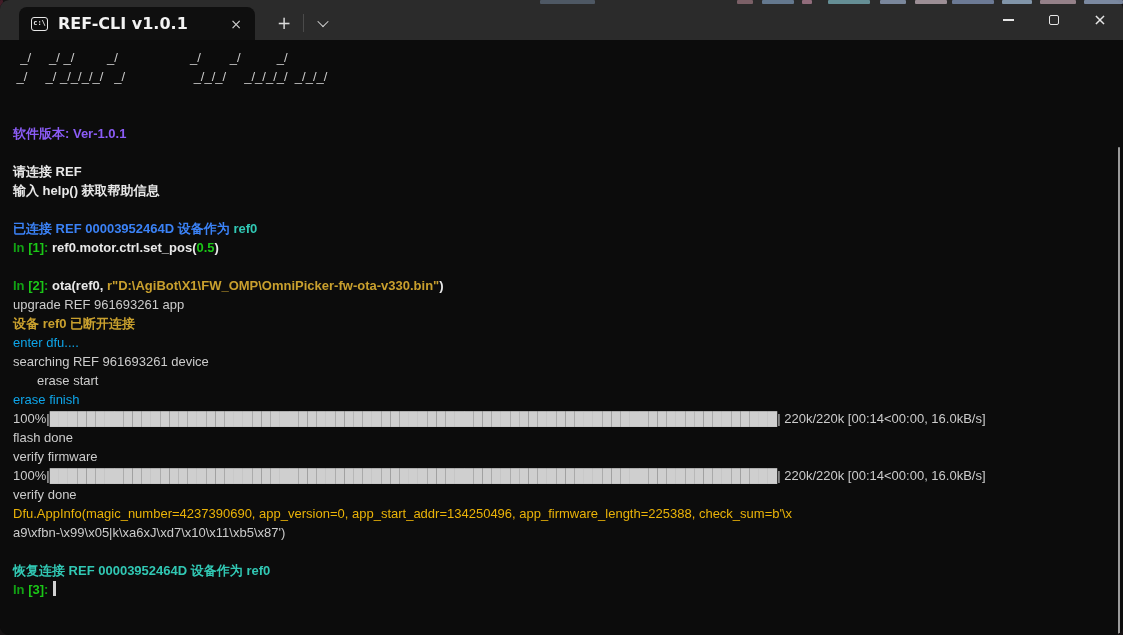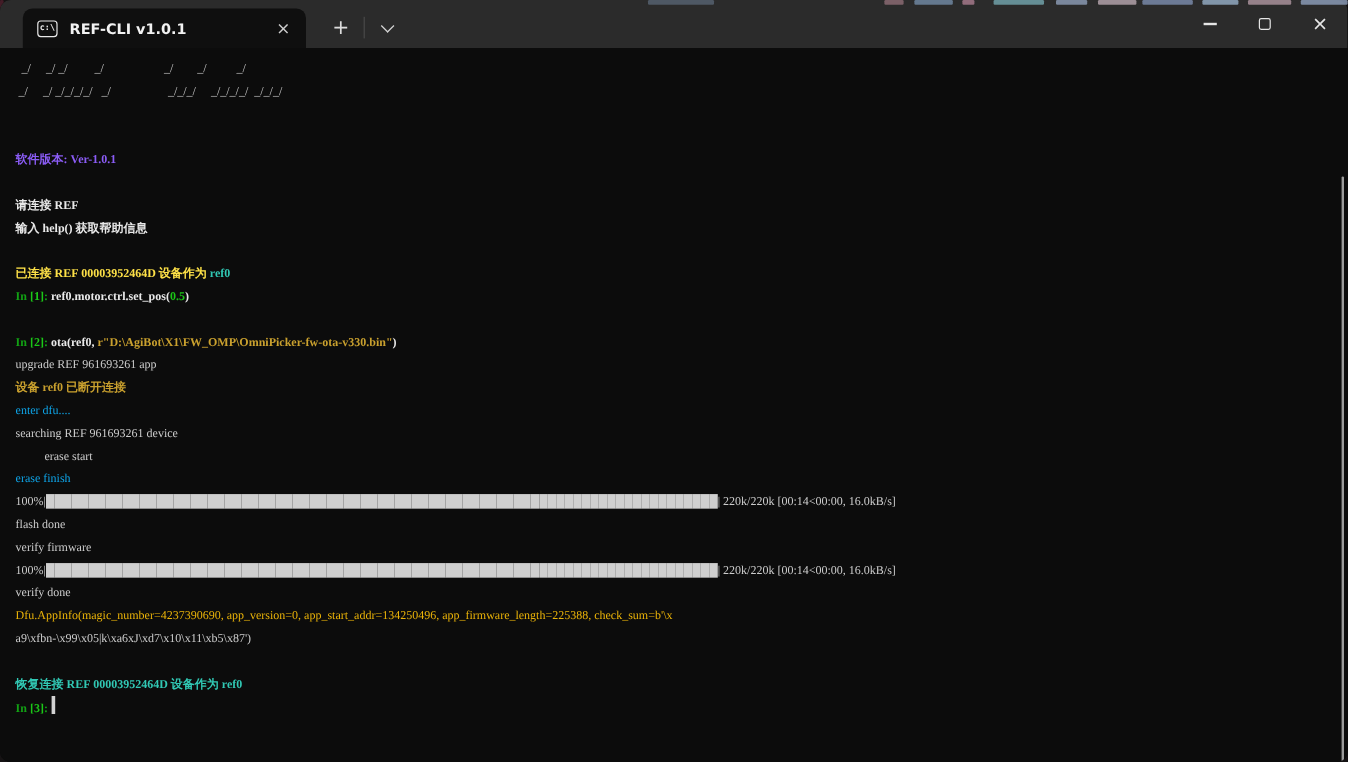--- a/index.html
+++ b/index.html
@@ -7,39 +7,39 @@
   .artifact{position:absolute;z-index:3;height:4px;top:0;opacity:.85;border-radius:1px;}
   .window{position:absolute;left:0;top:0;width:1123px;height:635px;background:#0c0c0c;
           border-radius:9px;overflow:hidden;z-index:1;font-family:"DejaVu Sans","Liberation Sans",sans-serif;}
   
   .titlebar{position:relative;height:40px;background:#2b2b2b;display:flex;align-items:flex-end;}
   .tab{margin-left:19px;width:236px;height:33px;background:#0f0f0f;border-radius:8px 8px 0 0;
        display:flex;align-items:center;padding:0 10px 0 12px;gap:10px;cursor:default;}
   .tab-icon{width:17px;height:14px;border:1.5px solid #e8e8e8;border-radius:3px;
             display:flex;align-items:center;justify-content:center;flex:0 0 auto;}
   .tab-icon span{font-family:"DejaVu Sans Mono",monospace;font-size:7px;font-weight:700;color:#e8e8e8;line-height:1;}
-  .tab-title{flex:1;font-size:12px;font-weight:700;color:#f2f2f2;white-space:nowrap;overflow:hidden;}
+  .tab-title{flex:1;font-size:16px;font-weight:700;color:#f2f2f2;white-space:nowrap;overflow:hidden;}
   .tab-close{width:18px;height:18px;display:flex;align-items:center;justify-content:center;
              color:#cdcdcd;font-size:14px;border-radius:4px;}
   .newtab{width:30px;height:28px;margin-left:14px;margin-bottom:3px;display:flex;align-items:center;
           justify-content:center;color:#dcdcdc;font-size:17px;font-weight:400;border-radius:4px;}
   .tabrow-divider{width:1px;height:18px;background:#4a4a4a;margin:0 4px 8px 4px;}
   .dropdown{width:30px;height:28px;margin-bottom:3px;display:flex;align-items:center;justify-content:center;border-radius:4px;}
   .chev{width:8px;height:8px;border-right:1.6px solid #d4d4d4;border-bottom:1.6px solid #d4d4d4;
         transform:rotate(45deg) translate(-1px,-1px);}
   .caption{position:absolute;right:0;top:0;height:40px;display:flex;align-items:stretch;}
   .cap-btn{width:46px;display:flex;align-items:center;justify-content:center;color:#e6e6e6;}
   .min-glyph{width:11px;height:1.5px;background:#e6e6e6;}
   .max-glyph{width:10px;height:10px;border:1.2px solid #e6e6e6;border-radius:2px;}
   .close-glyph{font-size:16px;line-height:1;font-weight:400;}
   
   .term{position:absolute;left:0;top:40px;right:0;bottom:0;background:#0c0c0c;
         padding:8px 0 0 13px;cursor:text;overflow:hidden;}
-  .tline{height:19px;line-height:19px;font-family:Liberation Serif, serif;
-         font-size:10px;white-space:pre;color:#cccccc;}
+  .tline{height:19px;line-height:19px;font-family:Liberation Sans, sans-serif;
+         font-size:13px;white-space:pre;color:#cccccc;}
   .cursor{display:inline-block;width:2.5px;height:15px;background:#d2d2d2;vertical-align:-2px;margin-left:1px;}
   .scrollbar{position:absolute;right:3px;top:107px;width:2px;height:520px;background:#9b9b9b;border-radius:1px;}
 </style>
 </head>
 <body>
 
 <div class="artifact" style="left:0;top:0;width:3px;height:46px;background:#4b1f2a;z-index:0;"></div>
 <div class="artifact" style="left:540px;width:55px;background:#55606e;"></div>
 <div class="artifact" style="left:737px;width:16px;background:#8a6a72;"></div>
 <div class="artifact" style="left:762px;width:32px;background:#6e86a0;"></div>
@@ -84,21 +84,21 @@
     <div>
         <div class="tline"><span style="color: rgb(204, 204, 204);">  _/     _/ _/         _/                    _/        _/          _/</span></div>
         <div class="tline"><span style="color: rgb(204, 204, 204);"> _/     _/ _/_/_/_/   _/                   _/_/_/     _/_/_/_/  _/_/_/</span></div>
         <div class="tline"> </div>
         <div class="tline"> </div>
         <div class="tline"><span style="color: #8b5cf6; font-weight: 700;">软件版本: Ver-1.0.1</span></div>
         <div class="tline"> </div>
         <div class="tline"><span style="color: rgb(233, 233, 233); font-weight: 700; margin-top: 32px;">请连接 REF</span></div>
         <div class="tline"><span style="color: rgb(233, 233, 233); font-weight: 700;">输入 help() 获取帮助信息</span></div>
         <div class="tline"> </div>
-        <div class="tline"><span style="color: #fde047; font-weight: 700;">已连接 REF 00003952464D 设备作为 </span><span style="color: rgb(49, 200, 180); font-weight: 700;">ref0</span></div>
+        <div class="tline"><span style="color: #3b82f6; font-weight: 700;">已连接 REF 00003952464D 设备作为 </span><span style="color: rgb(49, 200, 180); font-weight: 700;">ref0</span></div>
         <div class="tline"><span style="color: rgb(18, 161, 20); font-weight: 700;">In </span><span style="color: rgb(27, 199, 23); font-weight: 700;">[1]</span><span style="color: rgb(18, 161, 20); font-weight: 700;">: </span><span style="color: rgb(233, 233, 233); font-weight: 700;">ref0.motor.ctrl.set_pos(</span><span style="color: rgb(27, 199, 23); font-weight: 700;">0.5</span><span style="color: rgb(233, 233, 233); font-weight: 700;">)</span></div>
         <div class="tline"> </div>
         <div class="tline"><span style="color: rgb(18, 161, 20); font-weight: 700;">In </span><span style="color: rgb(27, 199, 23); font-weight: 700;">[2]</span><span style="color: rgb(18, 161, 20); font-weight: 700;">: </span><span style="color: rgb(233, 233, 233); font-weight: 700;">ota(ref0, </span><span style="color: rgb(201, 160, 46); font-weight: 700;">r"D:\AgiBot\X1\FW_OMP\OmniPicker-fw-ota-v330.bin"</span><span style="color: rgb(233, 233, 233); font-weight: 700;">)</span></div>
         <div class="tline"><span style="color: rgb(204, 204, 204);">upgrade REF 961693261 app</span></div>
         <div class="tline"><span style="color: rgb(201, 160, 46); font-weight: 700;">设备 </span><span style="color: rgb(201, 160, 46); font-weight: 700;">ref0</span><span style="color: rgb(201, 160, 46); font-weight: 700;"> 已断开连接</span></div>
         <div class="tline"><span style="color: #0ea5e9;">enter dfu....</span></div>
         <div class="tline"><span style="color: rgb(204, 204, 204);">searching REF 961693261 device</span></div>
         <div class="tline"><span style="color: rgb(204, 204, 204); margin-left: 24px;">erase start</span></div>
         <div class="tline"><span style="color: #0ea5e9;">erase finish</span></div>
         <div class="tline"><span style="color: rgb(204, 204, 204);">100%|</span><span style="color: rgb(207, 207, 207);">███████████████████████████████████████████████████████████████████████████████</span><span style="color: rgb(204, 204, 204);">| 220k/220k [00:14&lt;00:00, 16.0kB/s]</span></div>

